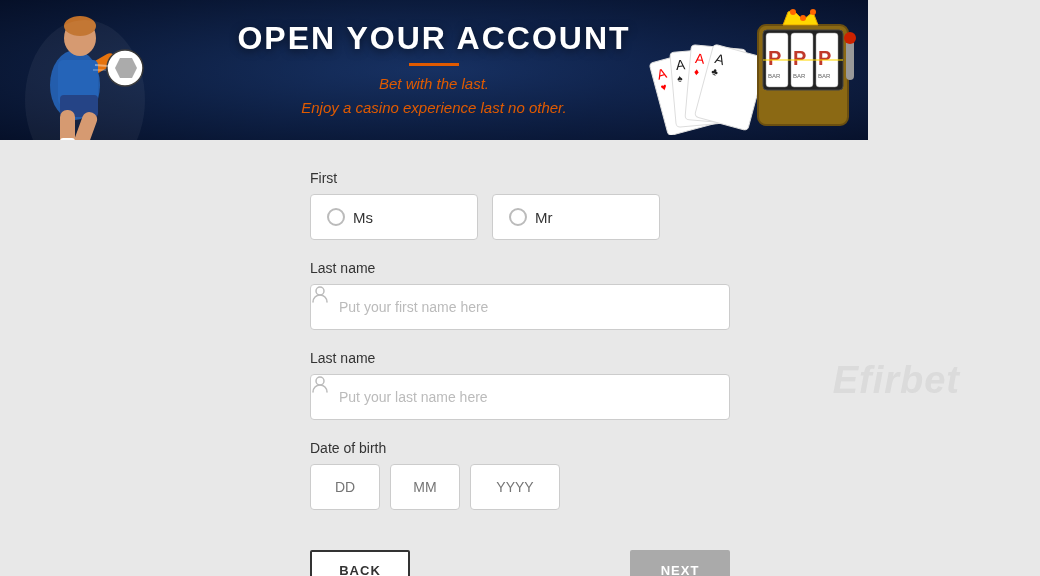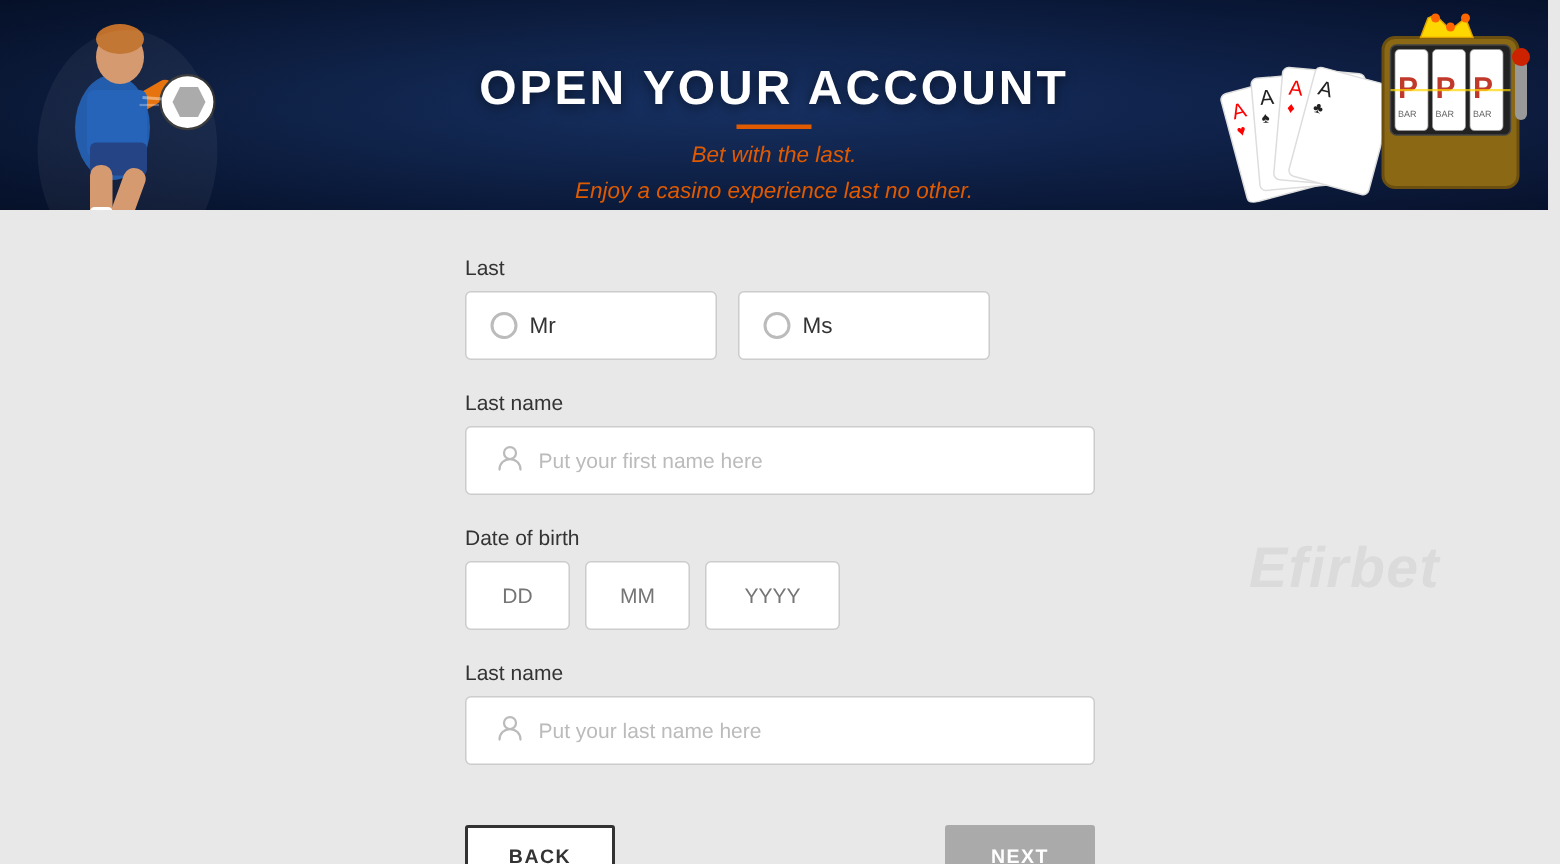--- a/index.html
+++ b/index.html
@@ -6,26 +6,26 @@
     body {
       font-family: Arial, sans-serif;
       background: #e8e8e8;
       width: 1040px;
       min-height: 576px;
       overflow-x: hidden;
     }
 
     
     .header-banner {
-      width: 1032px;
+      width: 868px;
       height: 140px;
       background: linear-gradient(135deg, #0a1628 0%, #0d2244 40%, #0a1a3a 70%, #1a2a50 100%);
       position: relative;
       display: flex;
-      align-items: flex-end;
+      align-items: center;
       justify-content: center;
       overflow: hidden;
     }
 
     .header-banner::before {
       content: '';
       position: absolute;
       top: 0; left: 0; right: 0; bottom: 0;
       background: radial-gradient(ellipse at center, rgba(30,60,120,0.6) 0%, rgba(5,15,40,0.9) 100%);
     }
@@ -132,26 +132,25 @@
     }
 
     .radio-label {
       font-size: 15px;
       color: #333;
     }
 
     
     .input-wrapper {
       display: flex;
-      align-items: center;
       border: 1.5px solid #ccc;
       border-radius: 4px;
       background: #fff;
       height: 46px;
-      padding: 0 20px;
+      padding: 0 0;
     }
 
     .input-icon {
       color: #bbb;
       font-size: 18px;
       margin-right: 10px;
       flex-shrink: 0;
     }
 
     .input-field {
@@ -354,68 +353,68 @@
       </g>
     </svg>
   </div>
 </div>
 
 <div class="content-wrapper">
   <div class="form-area">
     <div class="form-container">
 
       <div class="field-group">
-        <div class="field-label">Last</div>
+        <div class="field-label">First</div>
         <div class="radio-row">
           <label class="radio-option">
             <div class="radio-circle"></div>
-            <span class="radio-label">Mr</span>
+            <span class="radio-label">Ms</span>
           </label>
           <label class="radio-option">
             <div class="radio-circle"></div>
-            <span class="radio-label">Ms</span>
+            <span class="radio-label">Mr</span>
           </label>
         </div>
       </div>
 
       <div class="field-group">
         <div class="field-label">Last name</div>
         <div class="input-wrapper">
           <span class="input-icon">
             <svg width="18" height="18" viewBox="0 0 18 18" fill="none" xmlns="http://www.w3.org/2000/svg">
               <circle cx="9" cy="6" r="4" stroke="#bbb" stroke-width="1.5" fill="none"></circle>
               <path d="M2 17c0-3.866 3.134-7 7-7s7 3.134 7 7" stroke="#bbb" stroke-width="1.5" fill="none" stroke-linecap="round"></path>
             </svg>
           </span>
           <input class="input-field" type="text" placeholder="Put your first name here" style="">
         </div>
       </div>
 
       <div class="field-group">
-        <div class="field-label">Date of birth</div>
-        <div class="dob-row">
-          <input class="dob-input dob-dd" type="text" maxlength="2" placeholder="DD" style="">
-          <input class="dob-input dob-mm" type="text" maxlength="2" placeholder="MM" style="">
-          <input class="dob-input dob-yyyy" type="text" maxlength="4" placeholder="YYYY" style="">
-        </div>
-      </div>
-
-      <div class="field-group">
         <div class="field-label">Last name</div>
         <div class="input-wrapper">
           <span class="input-icon">
             <svg width="18" height="18" viewBox="0 0 18 18" fill="none" xmlns="http://www.w3.org/2000/svg">
               <circle cx="9" cy="6" r="4" stroke="#bbb" stroke-width="1.5" fill="none"></circle>
               <path d="M2 17c0-3.866 3.134-7 7-7s7 3.134 7 7" stroke="#bbb" stroke-width="1.5" fill="none" stroke-linecap="round"></path>
             </svg>
           </span>
           <input class="input-field" type="text" placeholder="Put your last name here" style="">
         </div>
       </div>
 
+      <div class="field-group">
+        <div class="field-label">Date of birth</div>
+        <div class="dob-row">
+          <input class="dob-input dob-dd" type="text" maxlength="2" placeholder="DD" style="">
+          <input class="dob-input dob-mm" type="text" maxlength="2" placeholder="MM" style="">
+          <input class="dob-input dob-yyyy" type="text" maxlength="4" placeholder="YYYY" style="">
+        </div>
+      </div>
+
       <div class="buttons-row">
         <button class="btn-back">BACK</button>
         <button class="btn-next" disabled="">NEXT</button>
       </div>
 
     </div>
   </div>
 
   <div class="watermark">Efirbet</div>
 </div>

